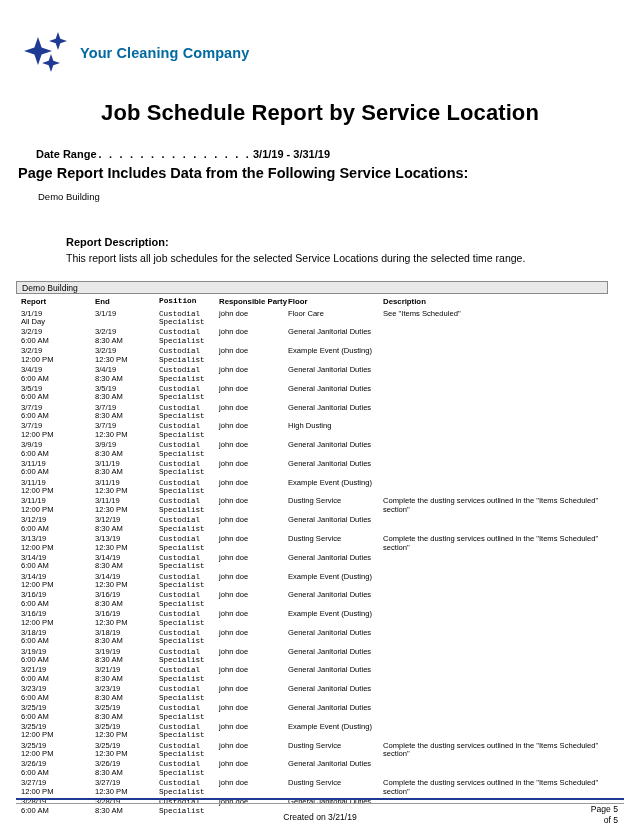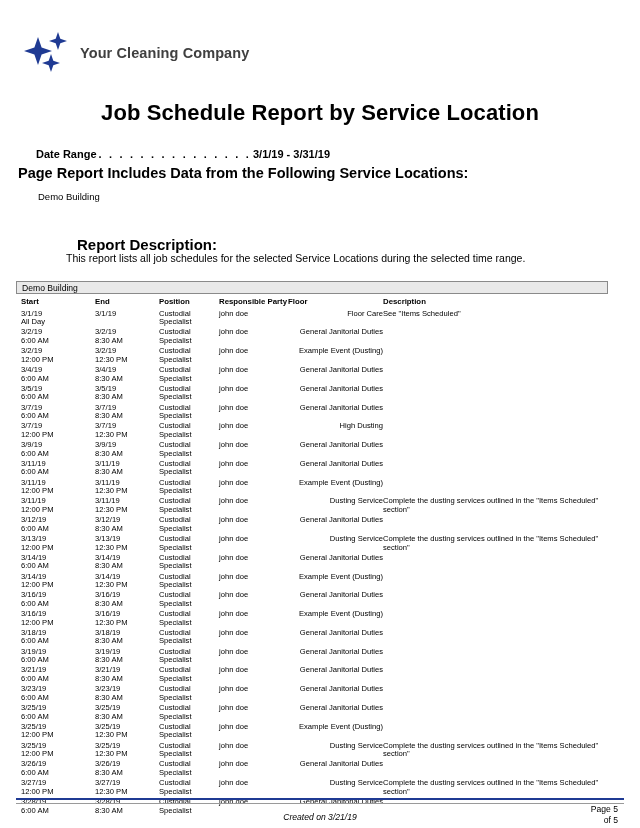--- a/index.html
+++ b/index.html
@@ -27,21 +27,21 @@
   .logo-mark {
     width: 52px;
     height: 46px;
     position: relative;
     flex: 0 0 auto;
   }
   .logo-mark svg { display: block; }
   .logo-text {
     font-size: 14.5px;
     font-weight: bold;
-    color: #404040;
+    color: #0369a1;
     letter-spacing: 0.1px;
     margin-left: 6px;
     white-space: nowrap;
   }
 
   
   .report-title {
     position: absolute;
     left: 0;
     right: 0;
@@ -79,23 +79,22 @@
     left: 38px;
     top: 191px;
     font-size: 9.5px;
   }
 
   
   .desc-heading {
     position: absolute;
     left: 66px;
     top: 236px;
-    font-size: 15px;
-    font-weight: bold;
-    margin-left: 11px;
+    font-size: 11px;
+    font-weight: bold;
   }
   .desc-body {
     position: absolute;
     left: 66px;
     top: 252px;
     font-size: 10.5px;
   }
 
   
   .table-wrap {
@@ -128,23 +127,23 @@
     line-height: 9px;
   }
   table.sched td {
     vertical-align: top;
     padding: 0;
     line-height: 8.6px;
   }
   tr.ent td { padding-top: 1.6px; }
   .c-start  { width: 74px;  padding-left: 5px !important; }
   .c-end    { width: 64px; }
-  .c-pos    { width: 60px; }
+  .c-pos    { width: 60px; font-family: Liberation Mono, monospace; }
   .c-resp   { width: 69px; }
-  .c-name   { width: 95px; text-align: right; }
+  .c-name   { width: 95px; }
   .c-desc   { width: auto; }
   th.c-start { padding-left: 5px; }
 
   .line2 { display: block; }
 
   
   .footer-rule-blue {
     position: absolute;
     left: 16px;
     right: 16px;
@@ -160,21 +159,20 @@
     height: 1px;
     background: #9a9a9a;
   }
   .footer-created {
     position: absolute;
     left: 0;
     right: 0;
     top: 812px;
     text-align: center;
     font-size: 8.6px;
-    font-style: italic;
   }
   .footer-page {
     position: absolute;
     right: 22px;
     top: 804px;
     text-align: right;
     font-size: 8.6px;
     line-height: 11px;
   }
 </style>
@@ -204,21 +202,21 @@
 <div class="location-name">Demo Building</div>
 
 <div class="desc-heading">Report Description:</div>
 <div class="desc-body">This report lists all job schedules for the selected Service Locations during the selected time range.</div>
 
 <div class="table-wrap">
   <div class="group-bar">Demo Building</div>
   <table class="sched">
     <thead>
       <tr>
-        <th class="c-start">Start</th>
+        <th class="c-start">Report</th>
         <th class="c-end">End</th>
         <th class="c-pos">Position</th>
         <th class="c-resp">Responsible Party</th>
         <th class="c-name">Floor</th>
         <th class="c-desc">Description</th>
       </tr>
     </thead>
     <tbody>
         <tr class="ent">
           <td class="c-start"><span>3/1/19</span><span class="line2">All Day</span></td>

